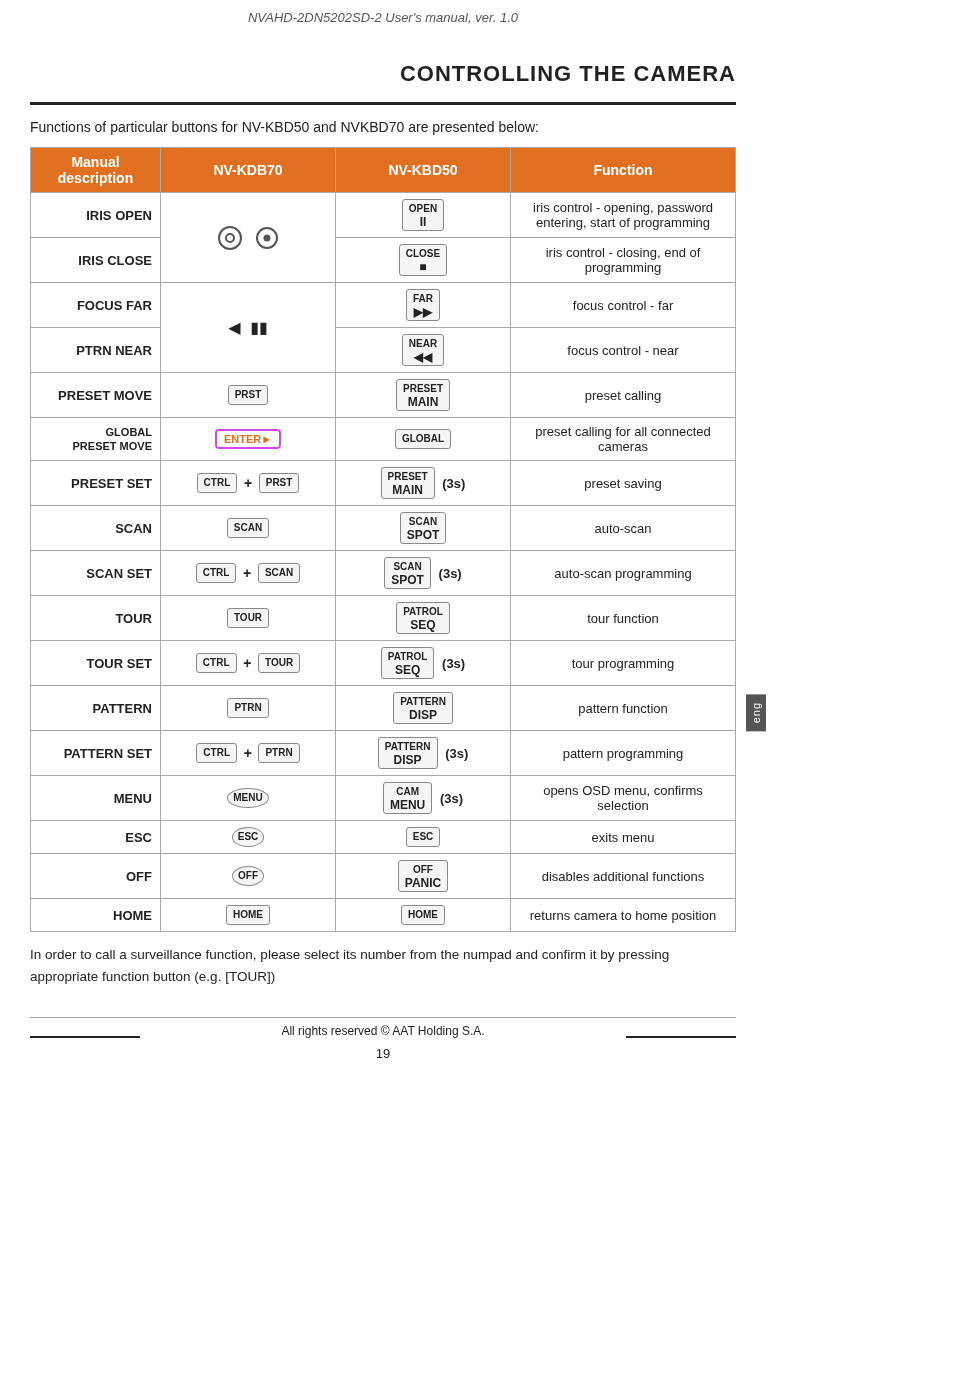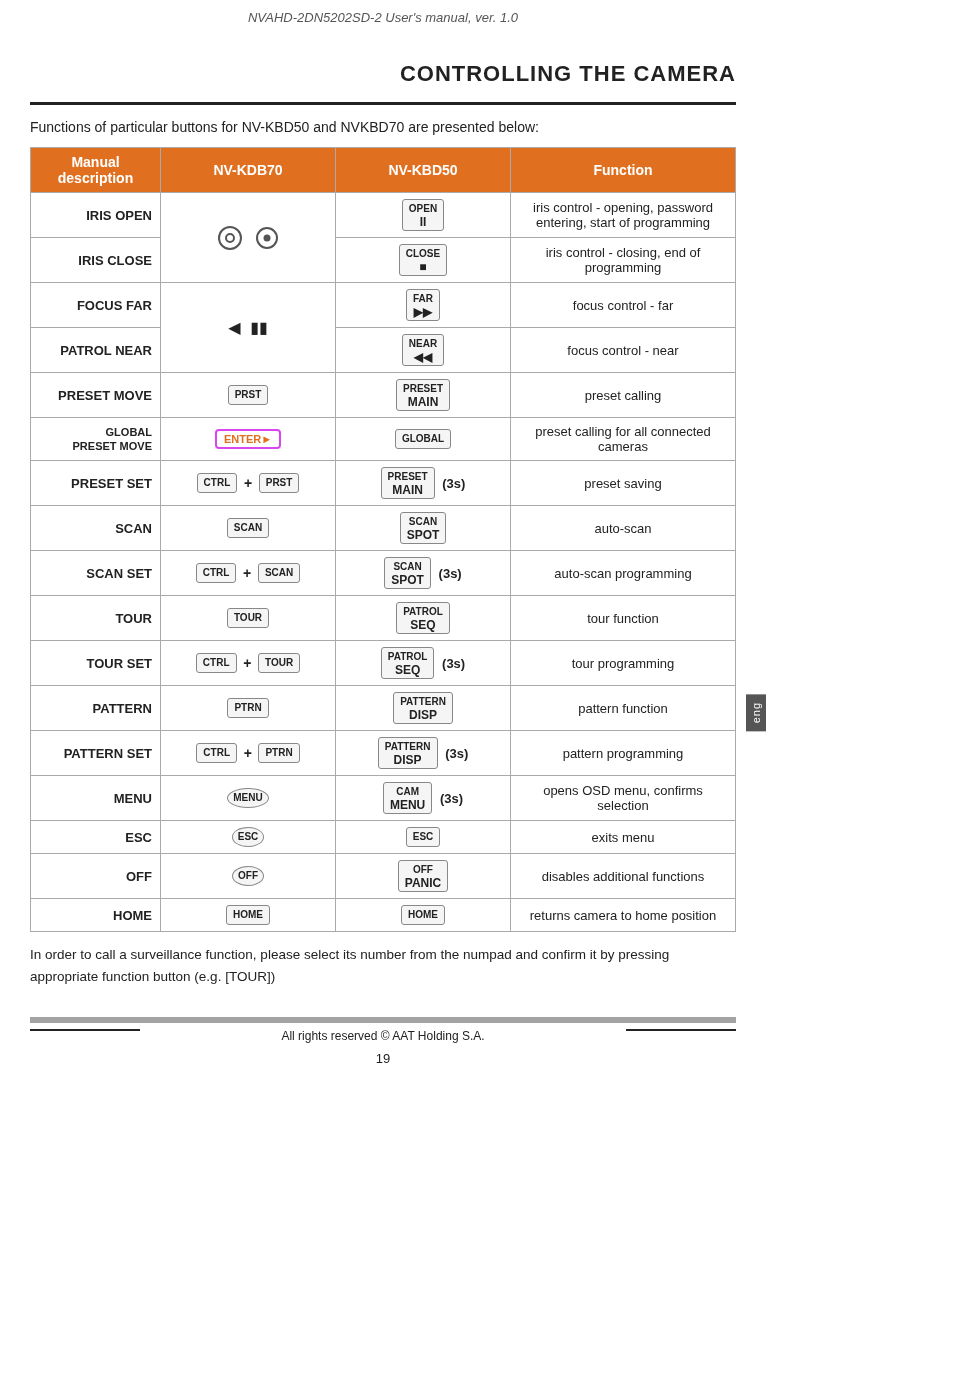--- a/index.html
+++ b/index.html
@@ -183,22 +183,22 @@
       letter-spacing: 1px;
     }
     .footer-text {
       font-size: 13.5px;
       line-height: 1.6;
       margin: 12px 0 30px 0;
     }
     .page-footer {
       display: flex;
       justify-content: space-between;
-      align-items: flex-start;
-      border-top: 6px solid #a3a3a3;
+      align-items: flex-end;
+      border-top: 1px solid #a3a3a3;
       padding-top: 6px;
       margin-top: 10px;
     }
     .footer-center {
       text-align: center;
       font-size: 12px;
       flex: 1;
     }
     .footer-line {
       width: 110px;
@@ -278,21 +278,21 @@
             &nbsp;
             <span style="font-size:16px;vertical-align:middle;">▮▮</span>
           </div>
         </td>
         <td class="col-kbd50">
           <span class="btn-img">FAR<span class="btn-small-text">▶▶</span></span>
         </td>
         <td class="col-function">focus control - far</td>
       </tr>
       <tr>
-        <td class="col-manual">PATROL NEAR</td>
+        <td class="col-manual">PTRN NEAR</td>
         <td class="col-kbd50">
           <span class="btn-img">NEAR<span class="btn-small-text">◀◀</span></span>
         </td>
         <td class="col-function">focus control - near</td>
       </tr>
 
       <tr>
         <td class="col-manual">PRESET MOVE</td>
         <td class="col-kdb70">
           <span class="btn-img">PRST</span>

